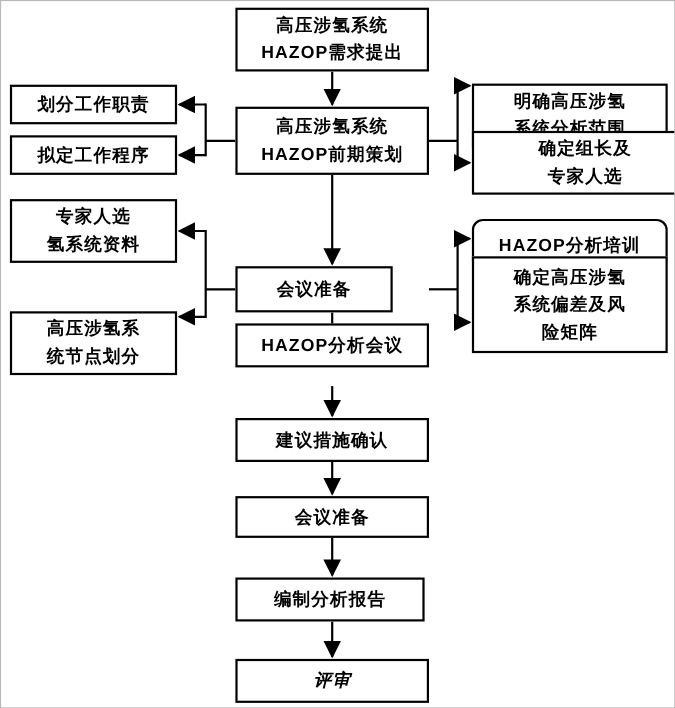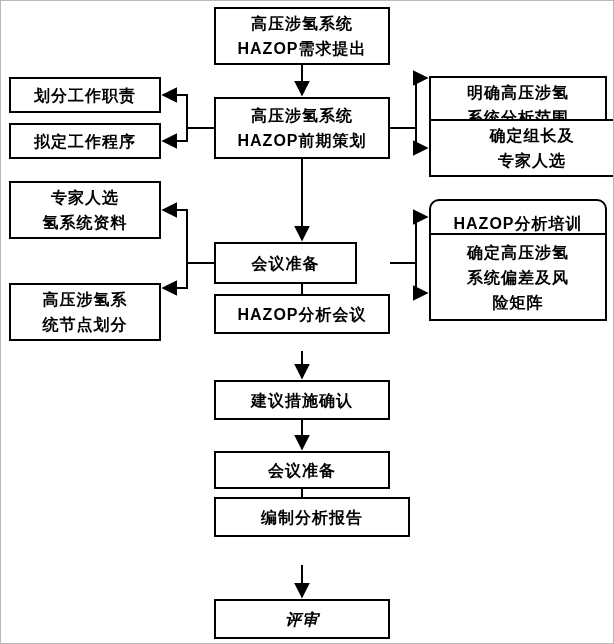--- a/index.html
+++ b/index.html
@@ -87,21 +87,21 @@
   </svg>
 
   <div class="box" style="left:213px; top:6px;   width:176px; height:58px;">高压涉氢系统
 HAZOP需求提出</div>
   <div class="box" style="left:213px; top:96px;  width:176px; height:62px;">高压涉氢系统
 HAZOP前期策划</div>
   <div class="box" style="left:213px; top:241px; width:143px; height:42px;">会议准备</div>
   <div class="box" style="left:213px; top:293px; width:176px; height:40px;">HAZOP分析会议</div>
   <div class="box" style="left:213px; top:379px; width:176px; height:40px;">建议措施确认</div>
   <div class="box" style="left:213px; top:450px; width:176px; height:38px;">会议准备</div>
-  <div class="box" style="left:213px; top:496px; width:196px; height:40px;">编制分析报告</div>
+  <div class="box" style="left:213px; top:524px; width:172px; height:40px;">编制分析报告</div>
   <div class="box" style="left:213px; top:598px; width:176px; height:40px;font-style:italic;">评审</div>
 
   <div class="box" style="left:8px; top:76px;  width:152px; height:36px;">划分工作职责</div>
   <div class="box" style="left:8px; top:122px; width:152px; height:36px;">拟定工作程序</div>
   <div class="box" style="left:8px; top:180px; width:152px; height:58px;">专家人选
 氢系统资料</div>
   <div class="box" style="left:8px; top:258px; width:152px; height:58px;margin-top:24px;">高压涉氢系
 统节点划分</div>
 
   <div class="box" style="left:428px; top:48px;  width:178px; height:58px;margin-top:27px;">明确高压涉氢

